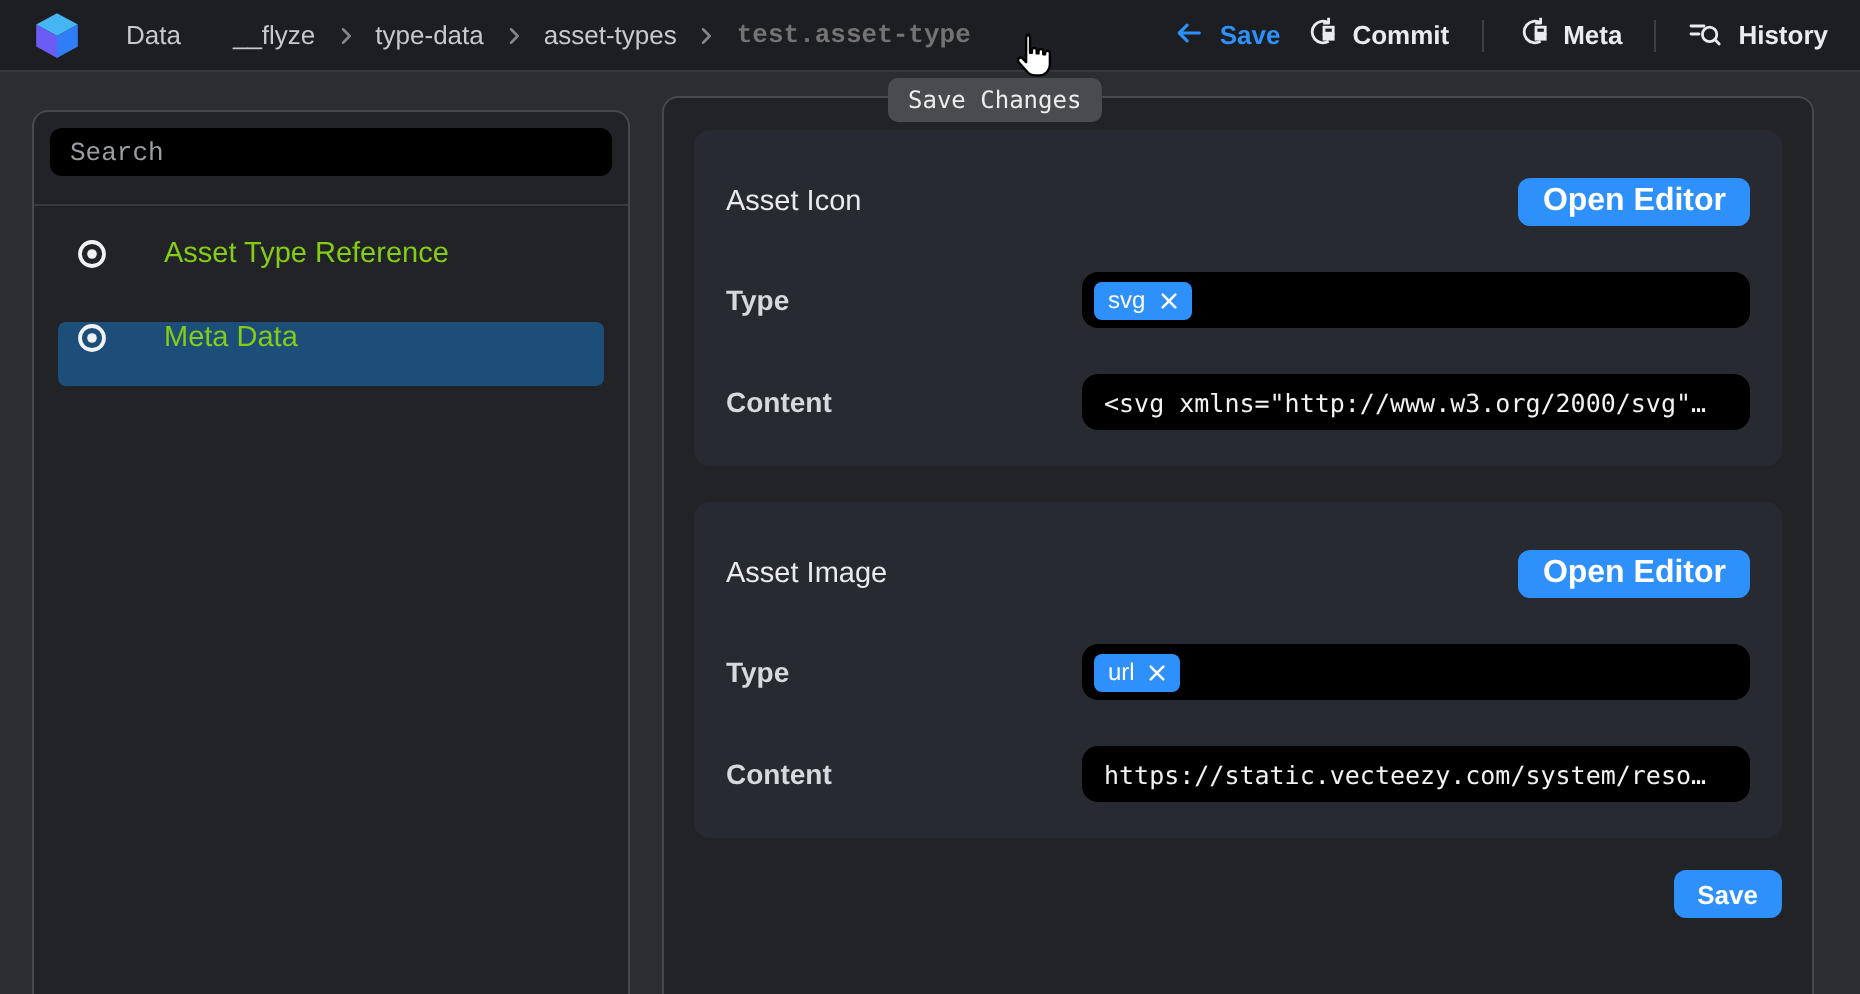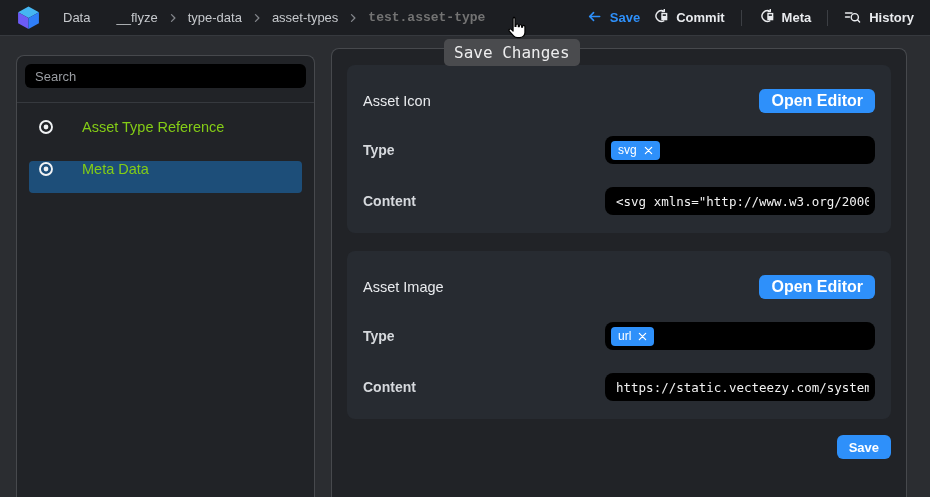--- a/index.html
+++ b/index.html
@@ -27,36 +27,36 @@
   .nav-spacer { flex:1; }
   .nav-actions { display:flex; align-items:center; gap:12px; font-size:13px; font-weight:bold; white-space:nowrap; }
   .nav-link { display:flex; align-items:center; gap:8px; cursor:pointer; }
   .nav-link .lbl-blue { color:#2e90fa; }
   .nav-link .lbl-white { color:#e9ebee; }
   .nav-divider { width:1px; height:16px; background:#3c3f44; margin:0 4px; }
 
   
   .tooltip {
     position:absolute; left:444px; top:39px; z-index:40;
-    background:#4a4b4e; color:#ededee; font-size:16px;
+    background:#4a4b4e; color:#ededee; font-size:12px;
     padding:4px 10px; border-radius:5px; white-space:nowrap;
   }
   .cursor { position:absolute; left:503px; top:15px; z-index:50; pointer-events:none; }
 
   
   .sidebar {
     position:absolute; left:16px; top:55px; width:299px; height:442px;
     background:#212327; border:1px solid #47494d; border-bottom:none;
     border-radius:8px 8px 0 0;
   }
   .search-wrap { padding:8px; }
   .search-input {
     width:100%; height:24px; background:#000; border:none; border-radius:6px;
     color:#e9ebee; font-size:13px; padding:0 10px; outline:none;
-    font-family:Liberation Sans, sans-serif;
+    font-family:Liberation Mono, monospace;
   }
   .search-input::placeholder { color:#9a9da2; }
   .sidebar-divider { border-top:1px solid #36393e; margin-top:6px; }
   .sidebar-list { padding:16px 12px; }
   .sidebar-item {
     display:flex; gap:28px; height:32px; padding:0 9px;
     border-radius:4px; font-size:14.5px; color:#84cc16; cursor:pointer; margin-bottom:10px;
   }
   .sidebar-item.selected { background:#1d4e79; }
 
@@ -74,21 +74,21 @@
   .sec-head { display:flex; align-items:center; justify-content:space-between; height:24px;gap:12px; }
   .sec-title { font-size:14.5px; color:#e9ebee; }
   .btn-blue {
     background:#2e90fa; color:#fff; border:none; border-radius:6px;
     font-size:16px; font-weight:bold; height:24px; padding:0 12px;
     cursor:pointer; font-family:"Liberation Sans", sans-serif;
   }
   .field-row { display:flex; align-items:center; justify-content:space-between; margin-top:23px; }
   .field-label { font-size:14px; color:#d6d9dd;font-weight:bold; }
   .field-input {
-    width:270px; height:28px; background:#000; border-radius:8px;
+    width:334px; height:28px; background:#000; border-radius:8px;
     display:flex; align-items:center; padding:0 6px; overflow:hidden;
   }
   .tag {
     background:#2e90fa; color:#fff; border-radius:4px; height:19px;
     display:flex; align-items:center; gap:7px; padding:0 7px; font-size:12px;
     cursor:default;
   }
   .tag .tag-x { display:flex; align-items:center; cursor:pointer; }
   .input-text {
     color:#f2f2f2; font-size:12.5px; white-space:nowrap; overflow:hidden;

